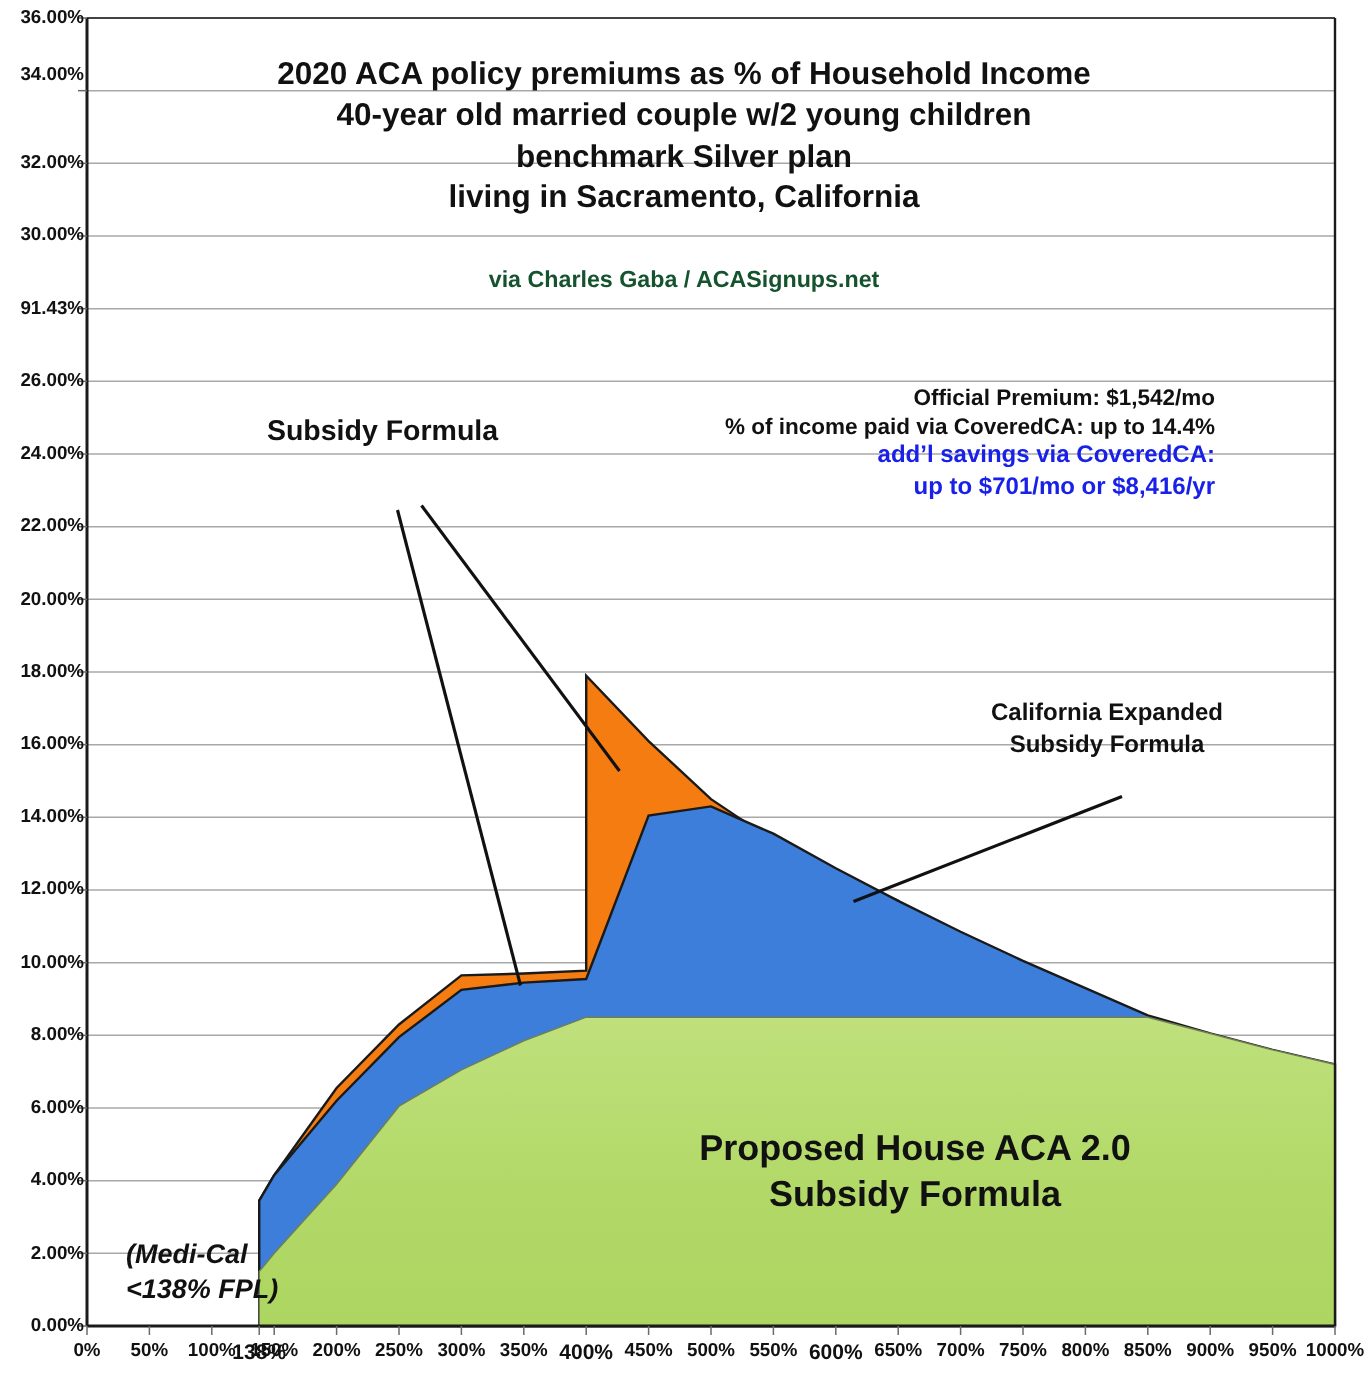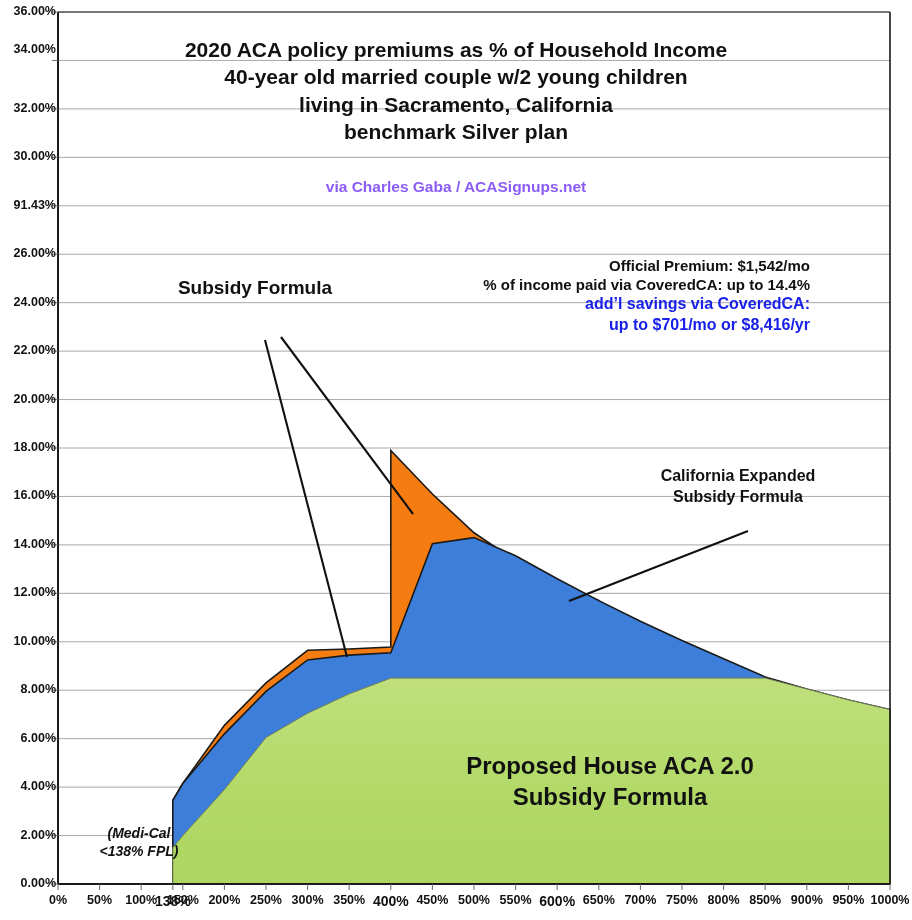--- a/index.html
+++ b/index.html
@@ -17,21 +17,21 @@
   .ov{position:absolute;}
   .title-block{
     left:96px;top:36px;width:720px;
     text-align:center;
     font-size:21px;font-weight:700;color:#111;
     line-height:1.30;
   }
   .title-block .tline{white-space:nowrap;}
   .credit{
     left:96px;top:178px;width:720px;text-align:center;
-    font-size:15.5px;font-weight:600;color:#8b5cf6;
+    font-size:15.5px;font-weight:600;color:#14532d;
   }
 
   .premium-block{
     left:380px;top:256px;width:430px;
     text-align:right;line-height:1.28;
   }
   .premium-block .pline{font-size:15px;font-weight:600;color:#111;white-space:nowrap;}
   .premium-block .pline.blue{font-size:16px;font-weight:700;color:#1921e8;}
 
   .lbl-official{
@@ -40,22 +40,22 @@
   }
   .lbl-calif{
     left:608px;top:466px;width:260px;text-align:center;
     font-size:16px;font-weight:700;color:#111;line-height:1.30;
   }
   .lbl-house{
     left:455px;top:750px;width:310px;text-align:center;
     font-size:24px;font-weight:700;color:#111;line-height:1.30;
   }
   .lbl-medical{
-    left:84px;top:825px;width:110px;text-align:center;
-    font-size:14px;font-weight:700;font-style:italic;color:#111;line-height:1.25;
+    left:84px;top:825px;width:110px;text-align:left;
+    font-size:18px;font-weight:700;font-style:italic;color:#111;line-height:1.25;
   }
 
   
   .ytick{
     position:absolute;width:56px;text-align:right;
     font-size:12.5px;font-weight:700;color:#111;
   }
   .xtick{
     position:absolute;text-align:center;
     font-size:12.5px;font-weight:700;color:#111;
@@ -158,22 +158,22 @@
     <g stroke="#111" stroke-width="2.1" fill="none">
       <line x1="265" y1="340" x2="347" y2="657"></line>
       <line x1="281" y1="337" x2="413" y2="514"></line>
       <line x1="748" y1="531" x2="569" y2="601"></line>
     </g>
   </svg>
 
   <div class="ov title-block">
     <div class="tline">2020 ACA policy premiums as % of Household Income</div>
     <div class="tline">40-year old married couple w/2 young children</div>
+    <div class="tline">benchmark Silver plan</div>
     <div class="tline">living in Sacramento, California</div>
-    <div class="tline">benchmark Silver plan</div>
   </div>
 
   <div class="ov credit">via Charles Gaba / ACASignups.net</div>
 
   <div class="ov premium-block">
     <div class="pline">Official Premium: $1,542/mo</div>
     <div class="pline">% of income paid via CoveredCA: up to 14.4%</div>
     <div class="pline blue">add’l savings via CoveredCA:</div>
     <div class="pline blue">up to $701/mo or $8,416/yr</div>
   </div>

